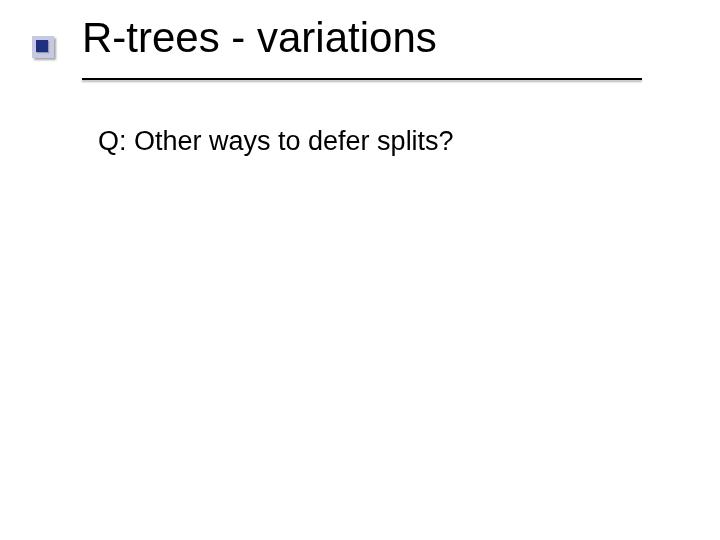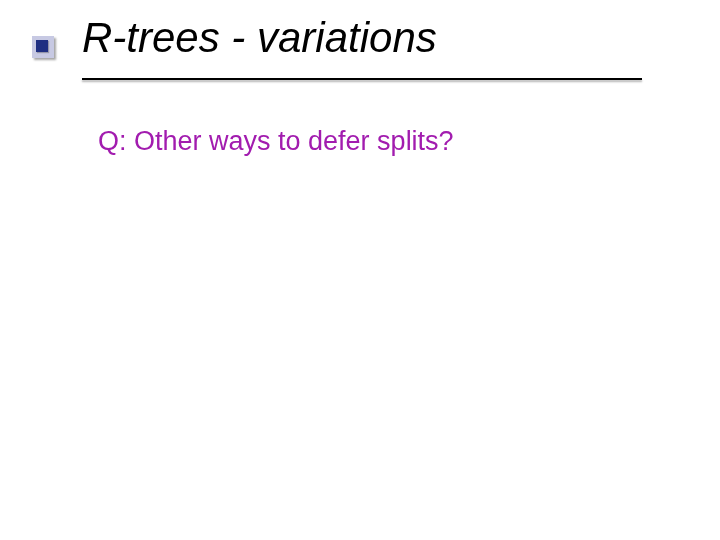--- a/index.html
+++ b/index.html
@@ -39,37 +39,36 @@
     background: #1f2f82; 
     box-shadow: 1px 1px 1px rgba(0,0,0,0.25);
   }
   .title {
     position: absolute;
     left: 82px;
     top: 14px;
     font-size: 42px;
     letter-spacing: 0px;
     color: #000;
-    font-style: italic;
   }
   .rule {
     position: absolute;
     left: 82px;
     top: 78px;
     width: 560px;
     height: 0;
     border-top: 2px solid #000;
     box-shadow: 0 2px 2px rgba(0,0,0,0.3);
   }
   .body-text {
     position: absolute;
     left: 98px;
     top: 126px;
     font-size: 27px;
-    color: #a21caf;
+    color: #000000;
   }
 </style>
 </head>
 <body>
 
 <div class="slide">
 
   <div class="bullet-icon">
     <div class="outer"></div>
     <div class="inner"></div>

